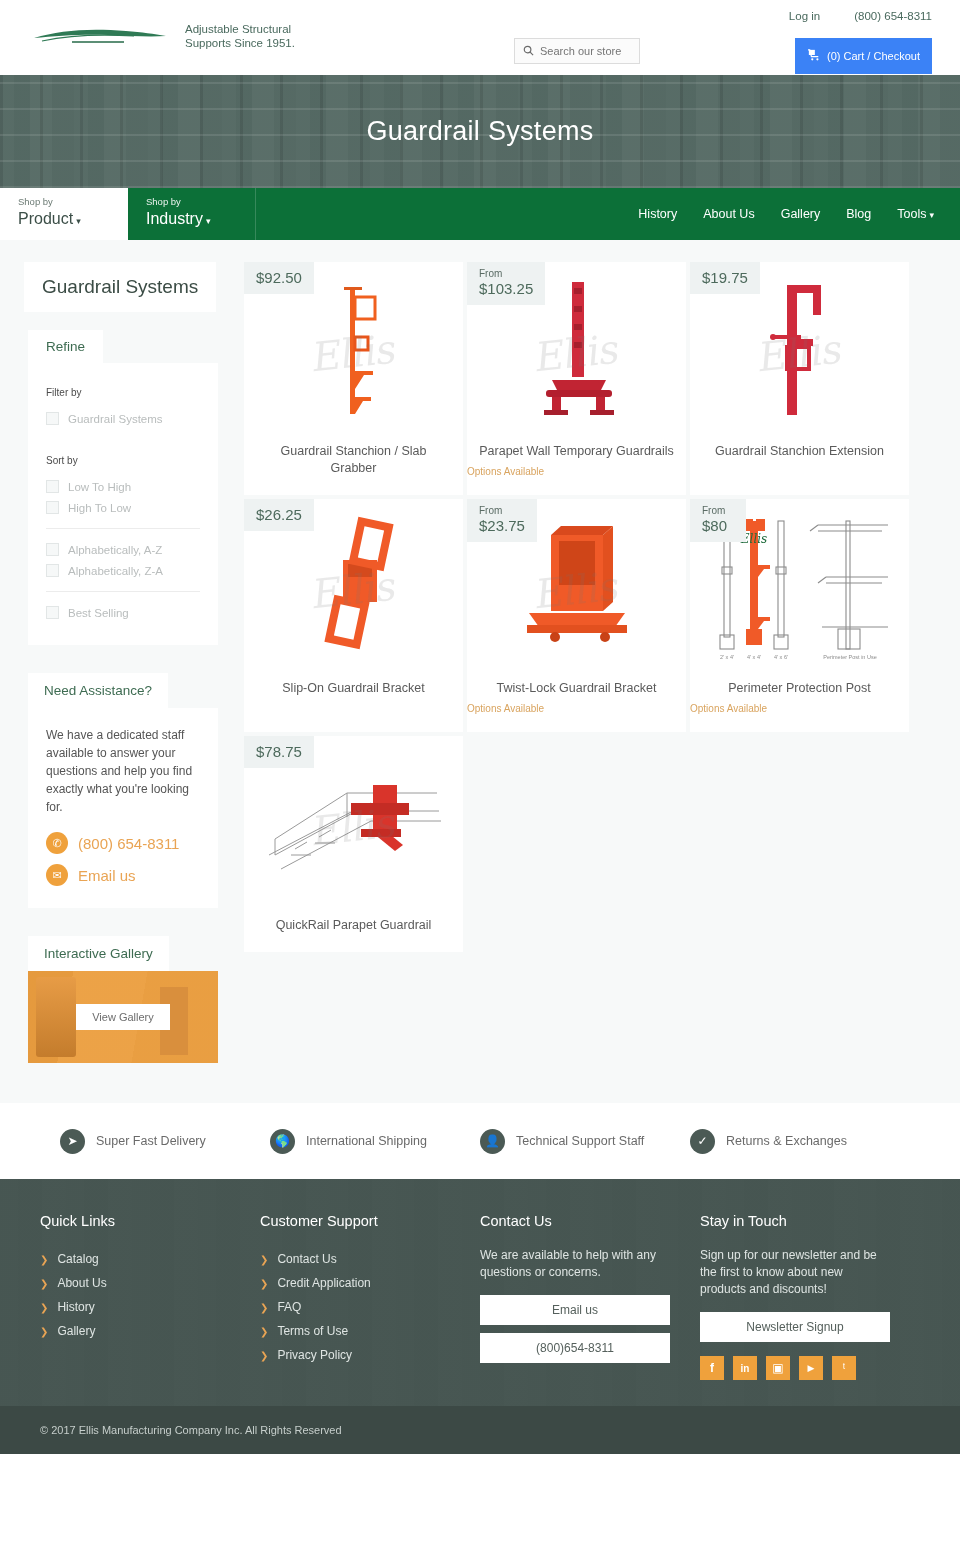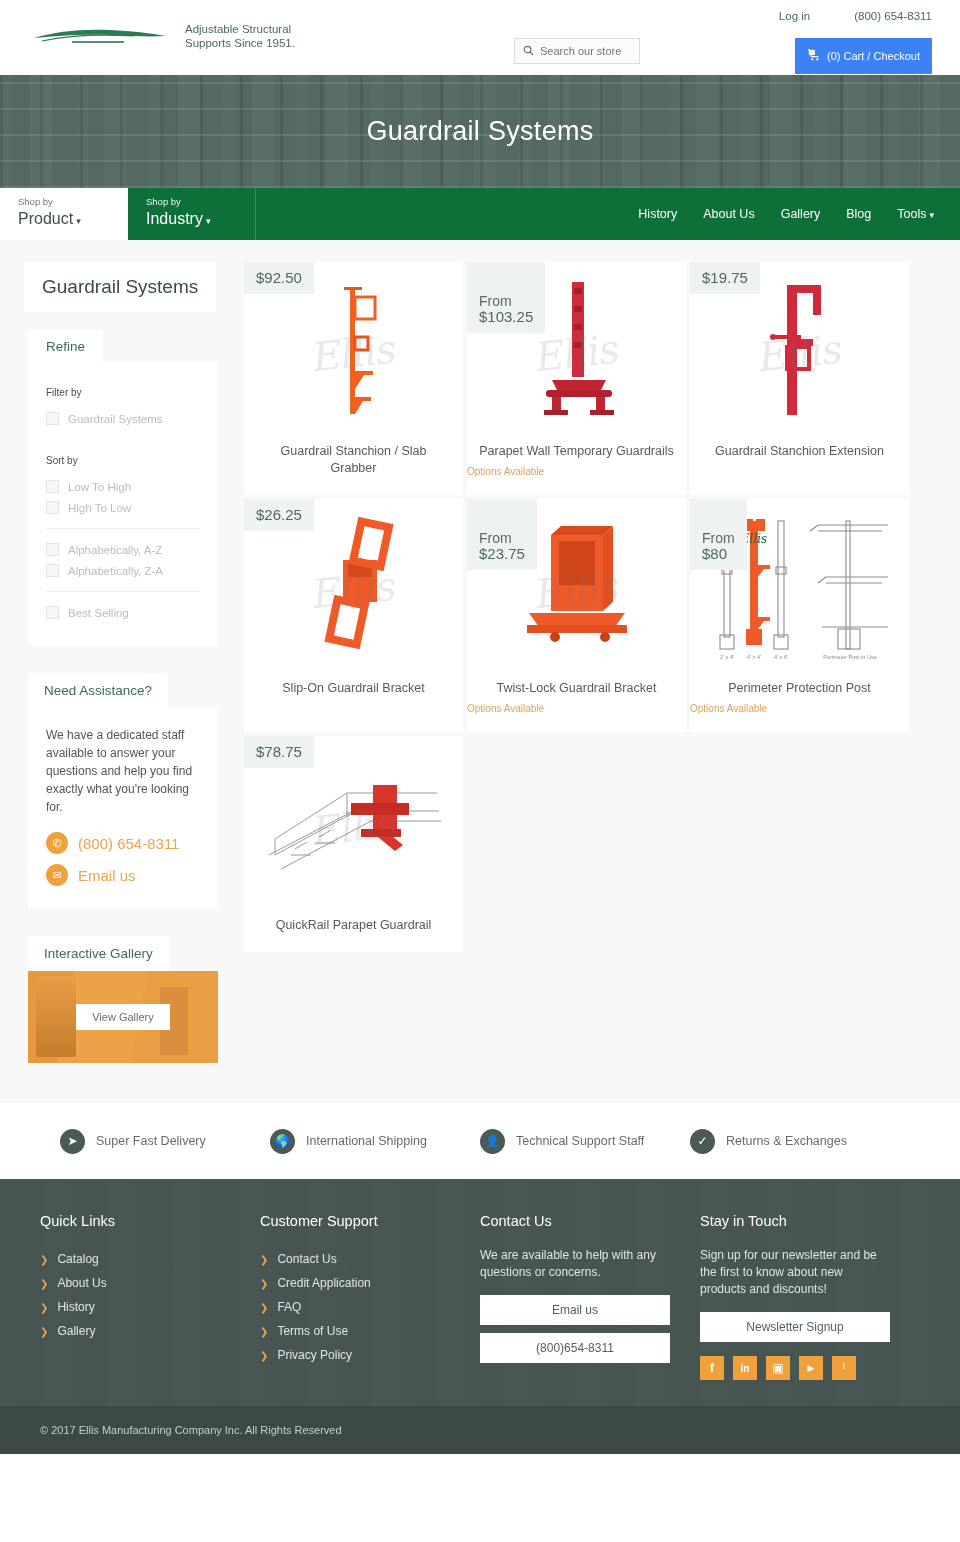--- a/index.html
+++ b/index.html
@@ -38,21 +38,21 @@
     color: #4a6a5e;
     font-family: "Liberation Sans", sans-serif;
   }
   .top-links {
     position: absolute;
     right: 28px;
     top: 10px;
     font-size: 11.5px;
     color: #4a6a5e;
     display: flex;
-    gap: 44px;
+    gap: 34px;
   }
   .top-links a { color: #4a6a5e; text-decoration: none; }
   .search-box {
     position: absolute;
     right: 320px;
     top: 38px;
     width: 126px;
     height: 26px;
     border: 1px solid #dcdcdc;
     background: #fbfbfb;
@@ -277,24 +277,23 @@
   }
   .price-badge {
     position: absolute;
     left: 0; top: 0;
     background: #eef2f2;
     padding: 6px 12px 7px 12px;
     z-index: 3;
     min-width: 56px;
   }
   .price-from {
-    font-size: 14px;
+    font-size: 10px;
     color: #5a6b64;
     line-height: 11px;
-    margin-top: 28px;
   }
   .price-val {
     font-size: 15px;
     color: #4d6a5c;
     line-height: 19px;
   }
   .pimg {
     height: 175px;
     position: relative;
     display: flex;

